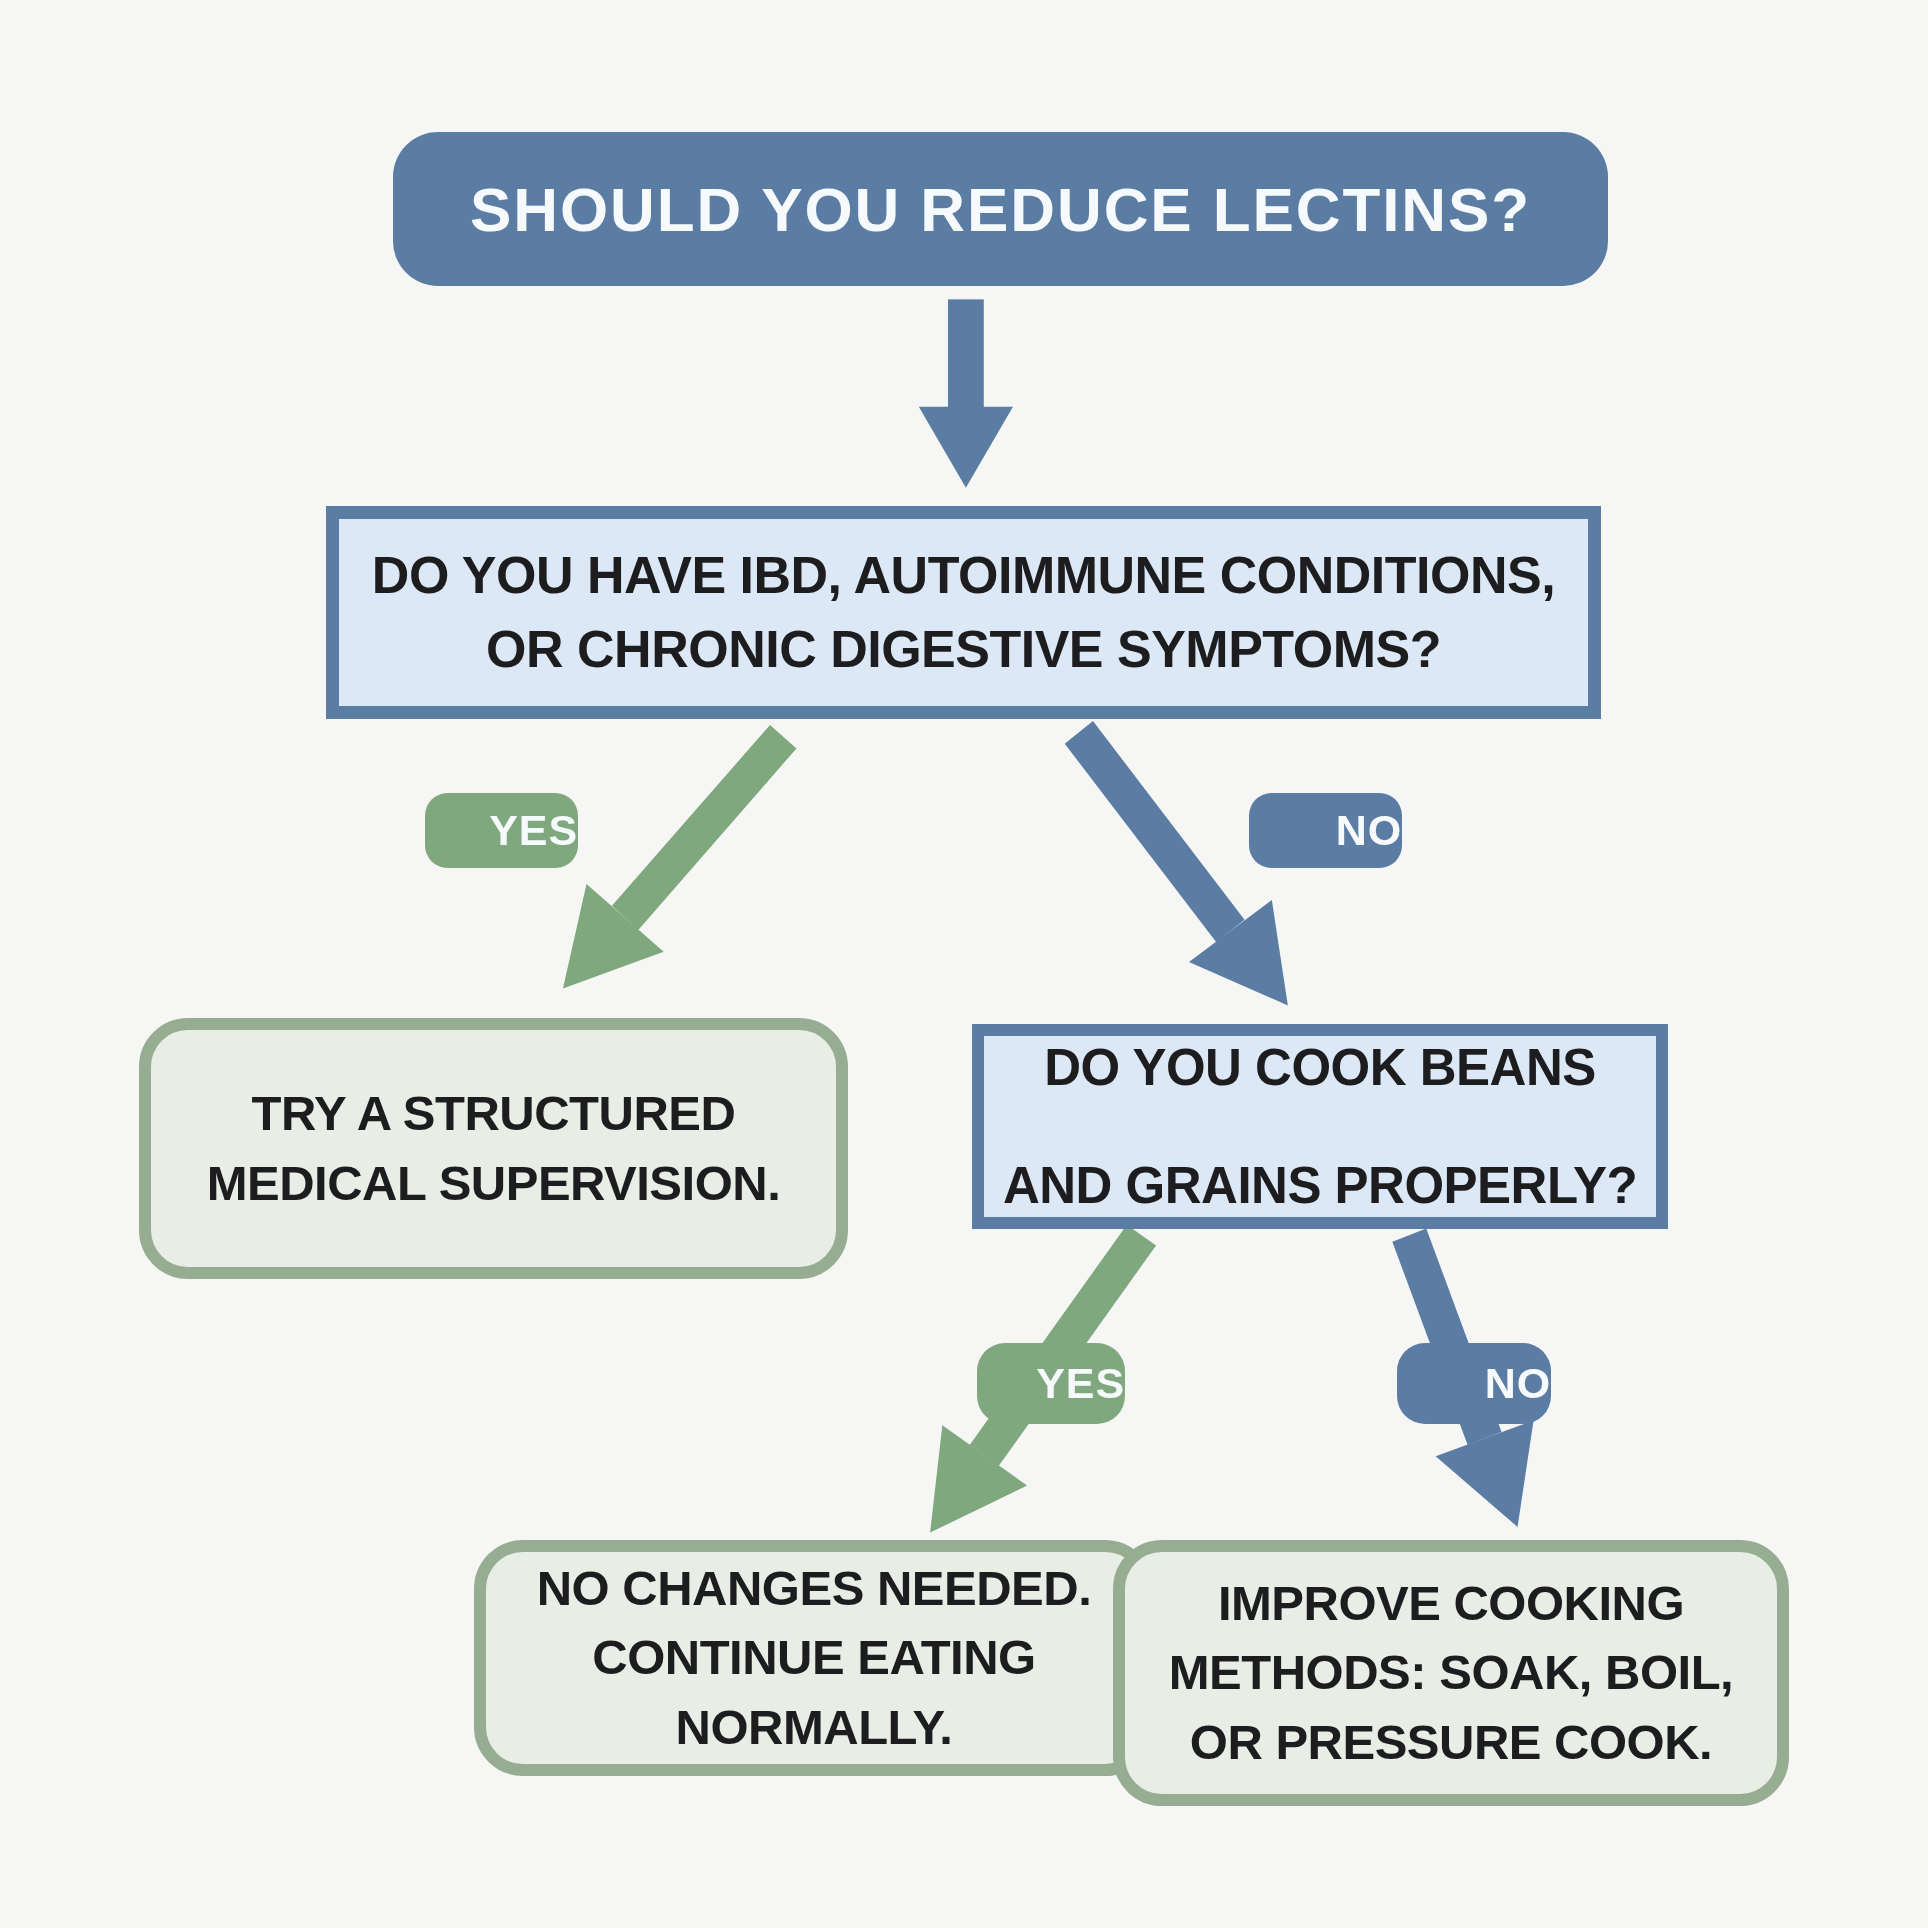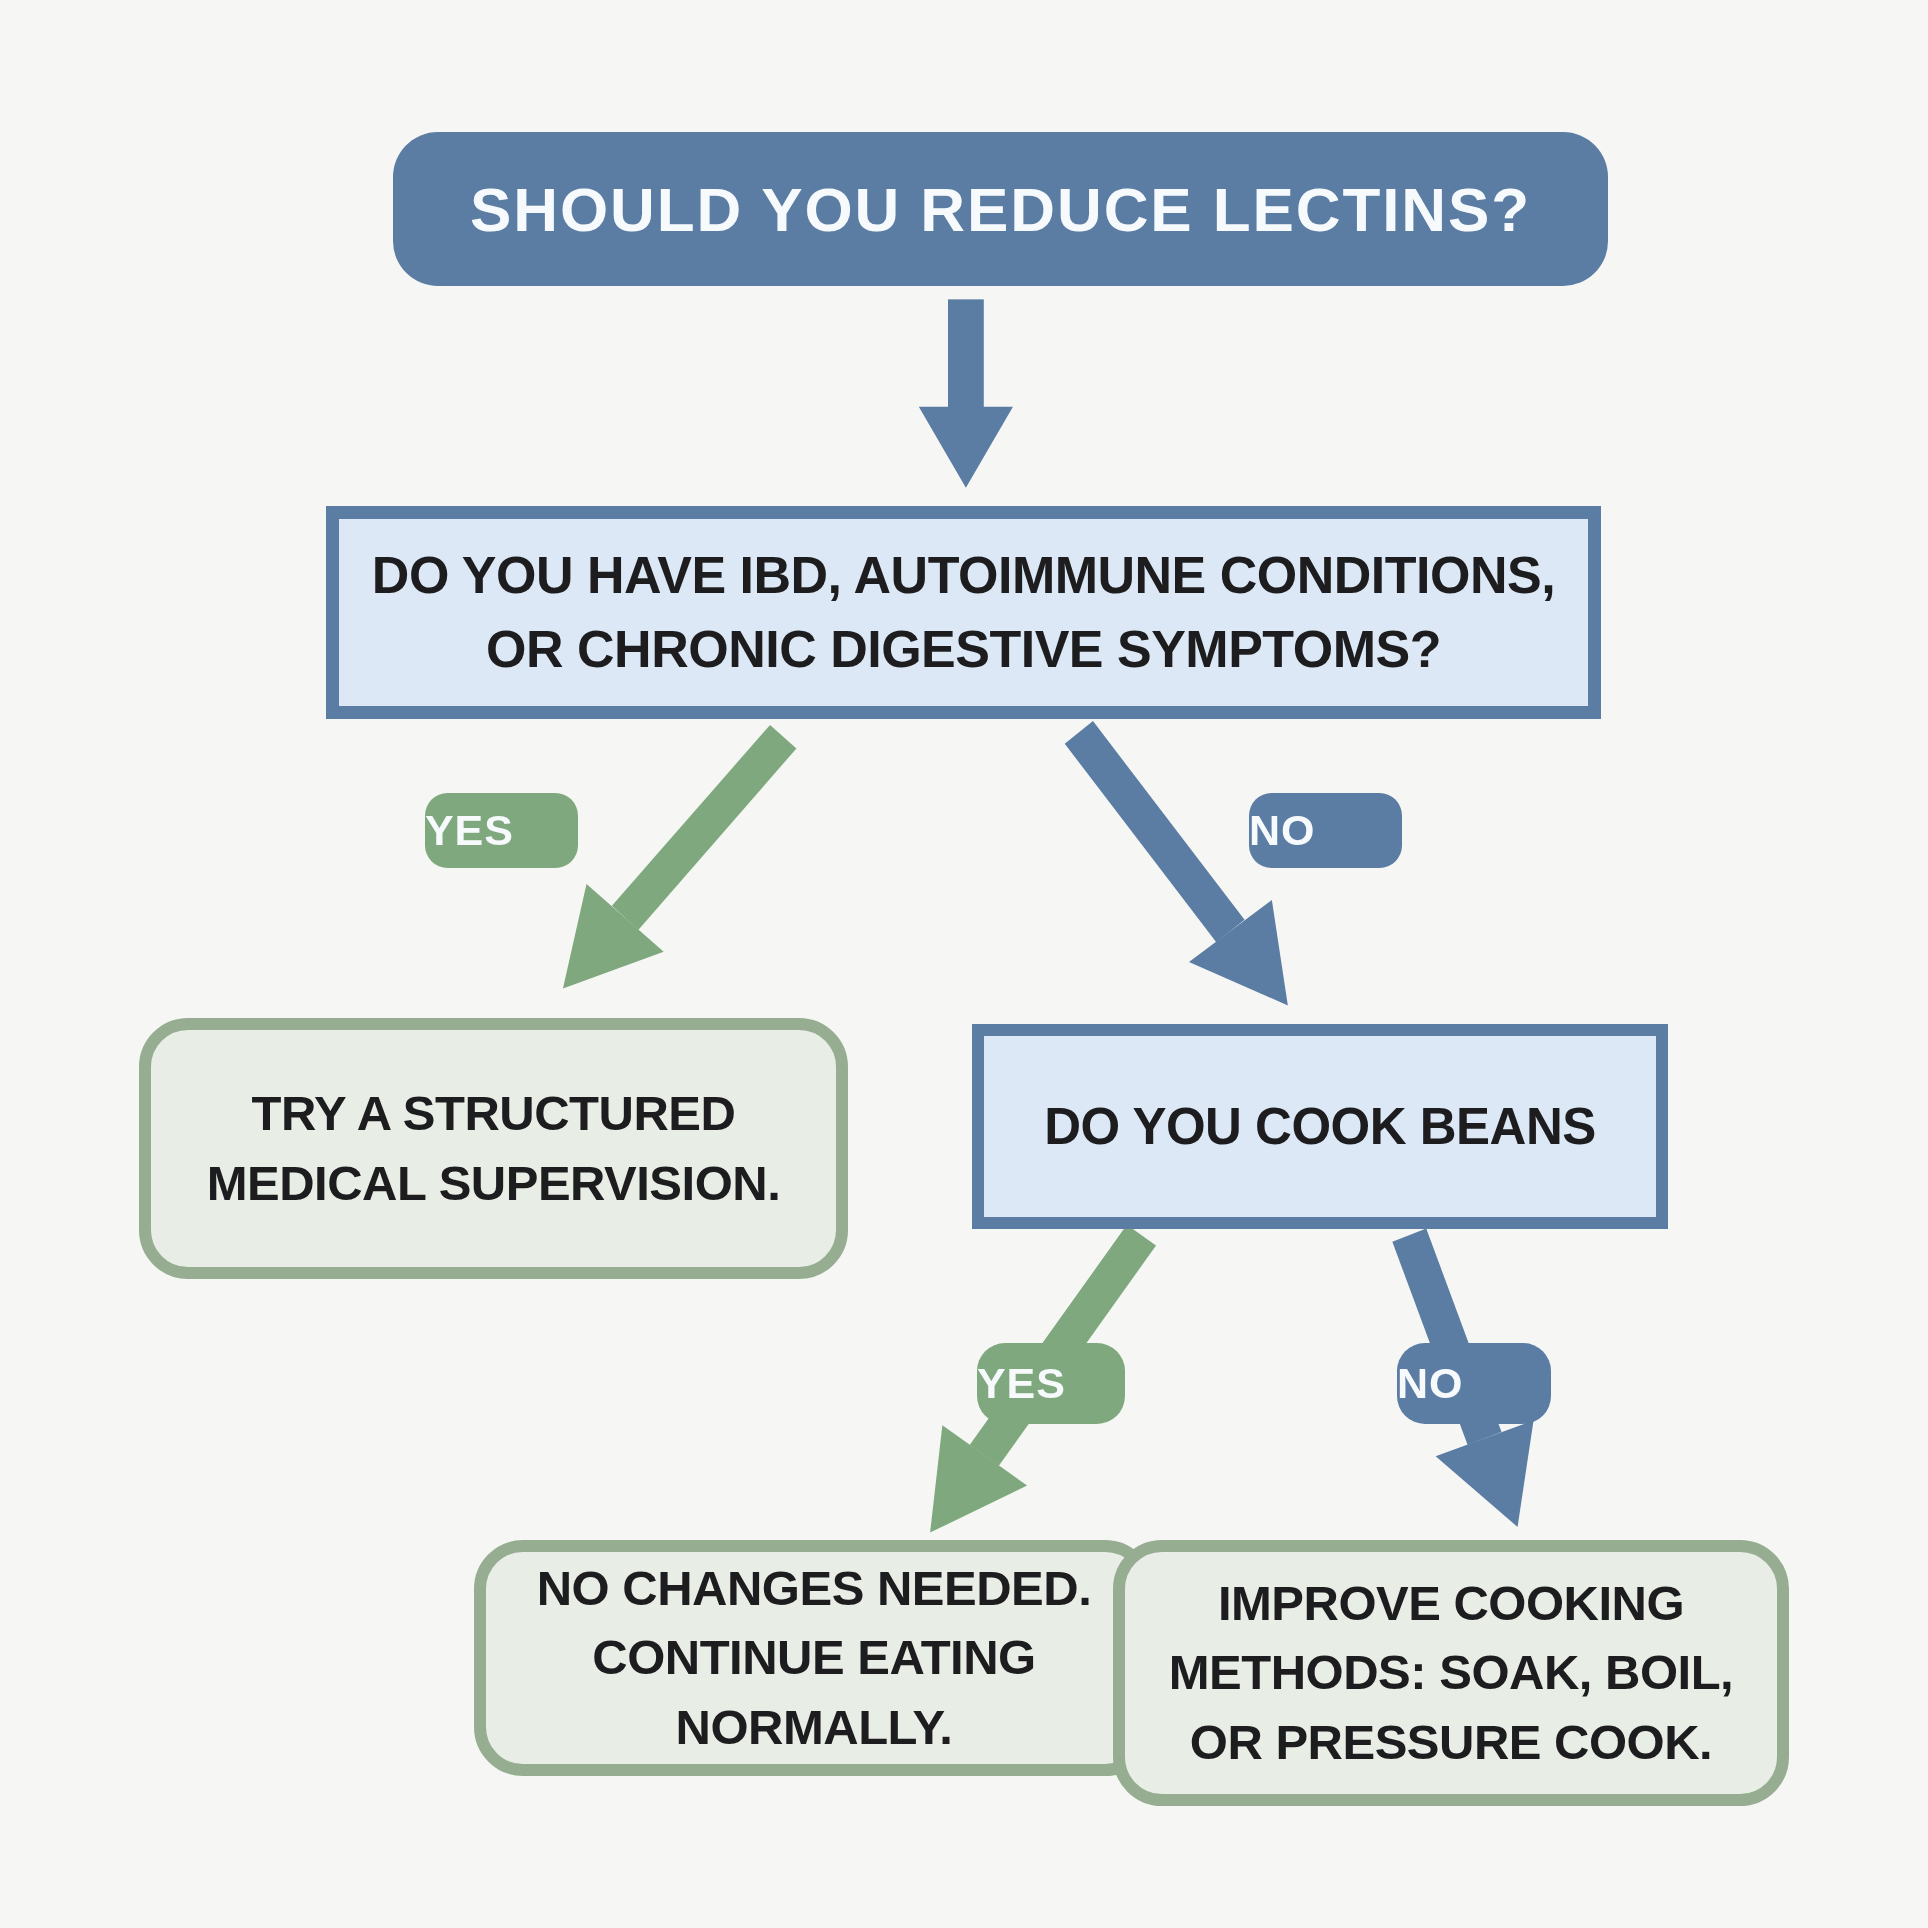--- a/index.html
+++ b/index.html
@@ -19,21 +19,21 @@
   .title-box{left:357px;top:132px;width:1215px;height:154px;border-radius:45px;
        background:var(--blue);color:var(--text-white);font-size:62px;letter-spacing:1.9px;margin-left:36px;}
   .q-box{background:var(--blue-light);border:13px solid var(--blue);color:var(--text-dark);}
   .q1-box{left:326px;top:506px;width:1275px;height:213px;font-size:52px;line-height:1.42;letter-spacing:-0.5px;}
   .q2-box{left:972px;top:1024px;width:696px;height:205px;font-size:51px;line-height:1.45;letter-spacing:-0.5px;border-width:12.2px;gap:44px;}
   .outcome-box{background:var(--green-light);border:12.2px solid var(--green-border);border-radius:49px;
        color:var(--text-dark);font-size:49px;line-height:1.42;letter-spacing:-0.5px;}
   .outcome-left{left:139px;top:1018px;width:709px;height:261px;align-items:center;}
   .outcome-bl{left:474px;top:1540px;width:680px;height:236px;}
   .outcome-br{left:1113px;top:1540px;width:676px;height:266px;}
-  .chip{position:absolute;z-index:3;display:flex;align-items:center;justify-content:flex-start;
+  .chip{position:absolute;z-index:3;display:flex;align-items:center;justify-content:flex-end;
        color:var(--text-white);font-weight:700;font-size:43px;letter-spacing:0.9px;box-sizing:border-box;}
   .chip-yes1{left:425px;top:793px;width:153px;height:75px;border-radius:22.6px;background:var(--green);}
   .chip-no1{left:1249px;top:793px;width:153px;height:75px;border-radius:22.6px;background:var(--blue);}
   .chip-yes2{left:977px;top:1343px;width:148px;height:81px;border-radius:28px;background:var(--green);}
   .chip-no2{left:1397px;top:1343px;width:154px;height:81px;border-radius:28px;background:var(--blue);}
 </style>
 </head>
 <body>
 
 <div class="canvas">
@@ -77,20 +77,21 @@
     <span>NO</span>
   </div>
 
   <div class="box outcome-box outcome-left">
     <span class="line">TRY A STRUCTURED</span>
     <span class="line">MEDICAL SUPERVISION.</span>
   </div>
 
   <div class="box q-box q2-box">
     <span class="line">DO YOU COOK BEANS</span>
+    <span class="line">AND GRAINS PROPERLY?</span>
   </div>
 
   <div class="chip chip-yes2">
     <span>YES</span>
   </div>
   <div class="chip chip-no2">
     <span>NO</span>
   </div>
 
   <div class="box outcome-box outcome-bl">

